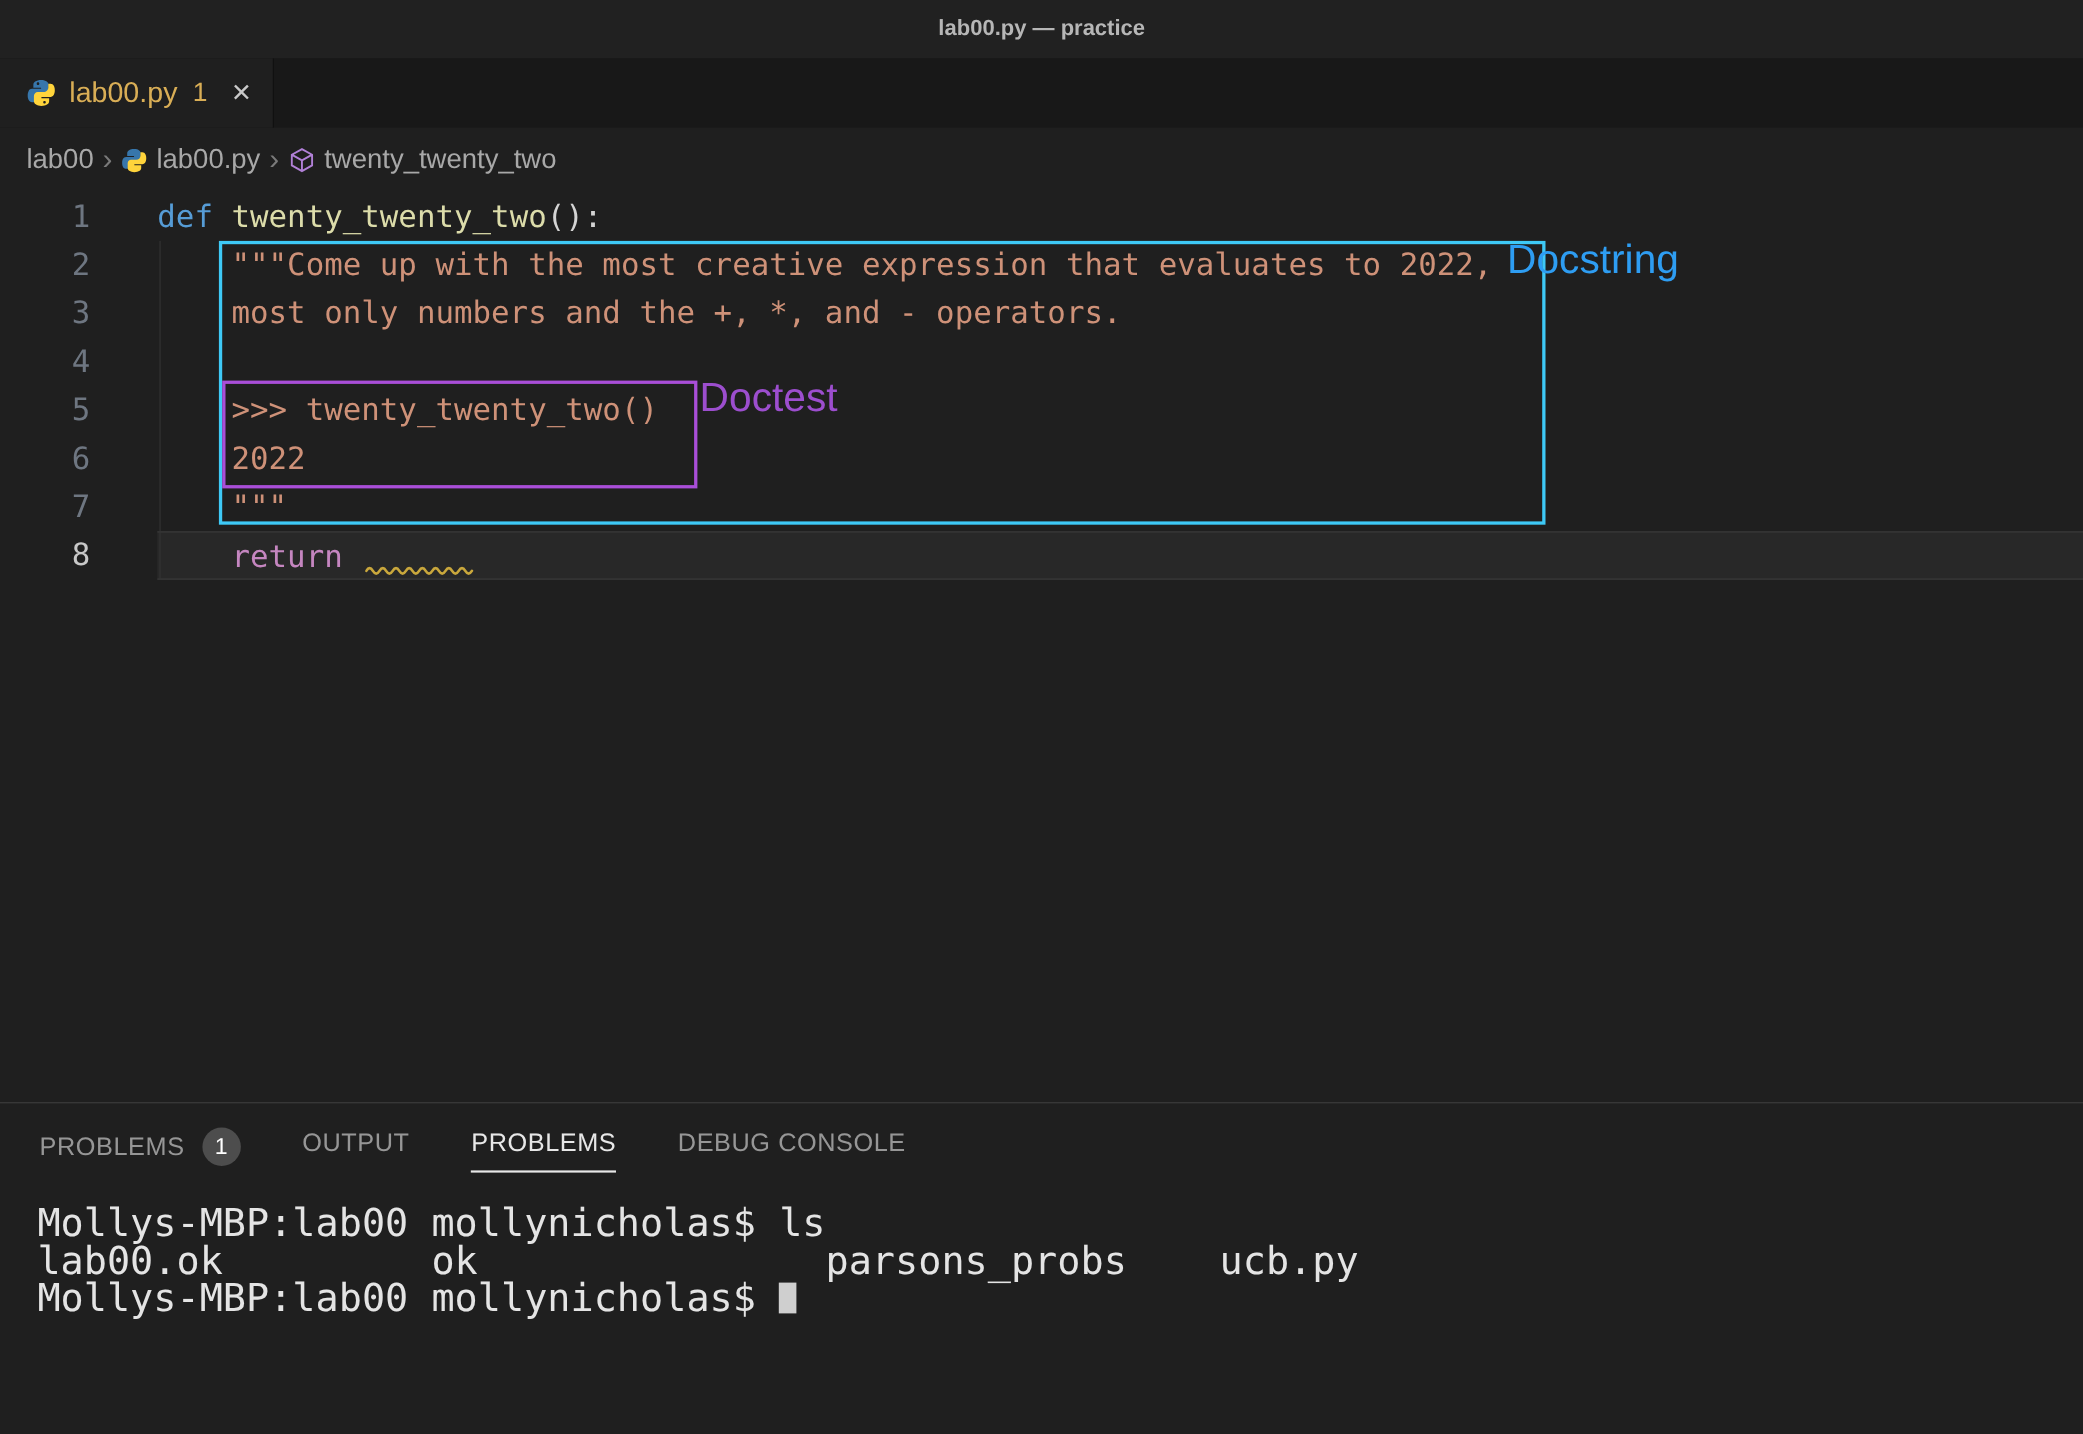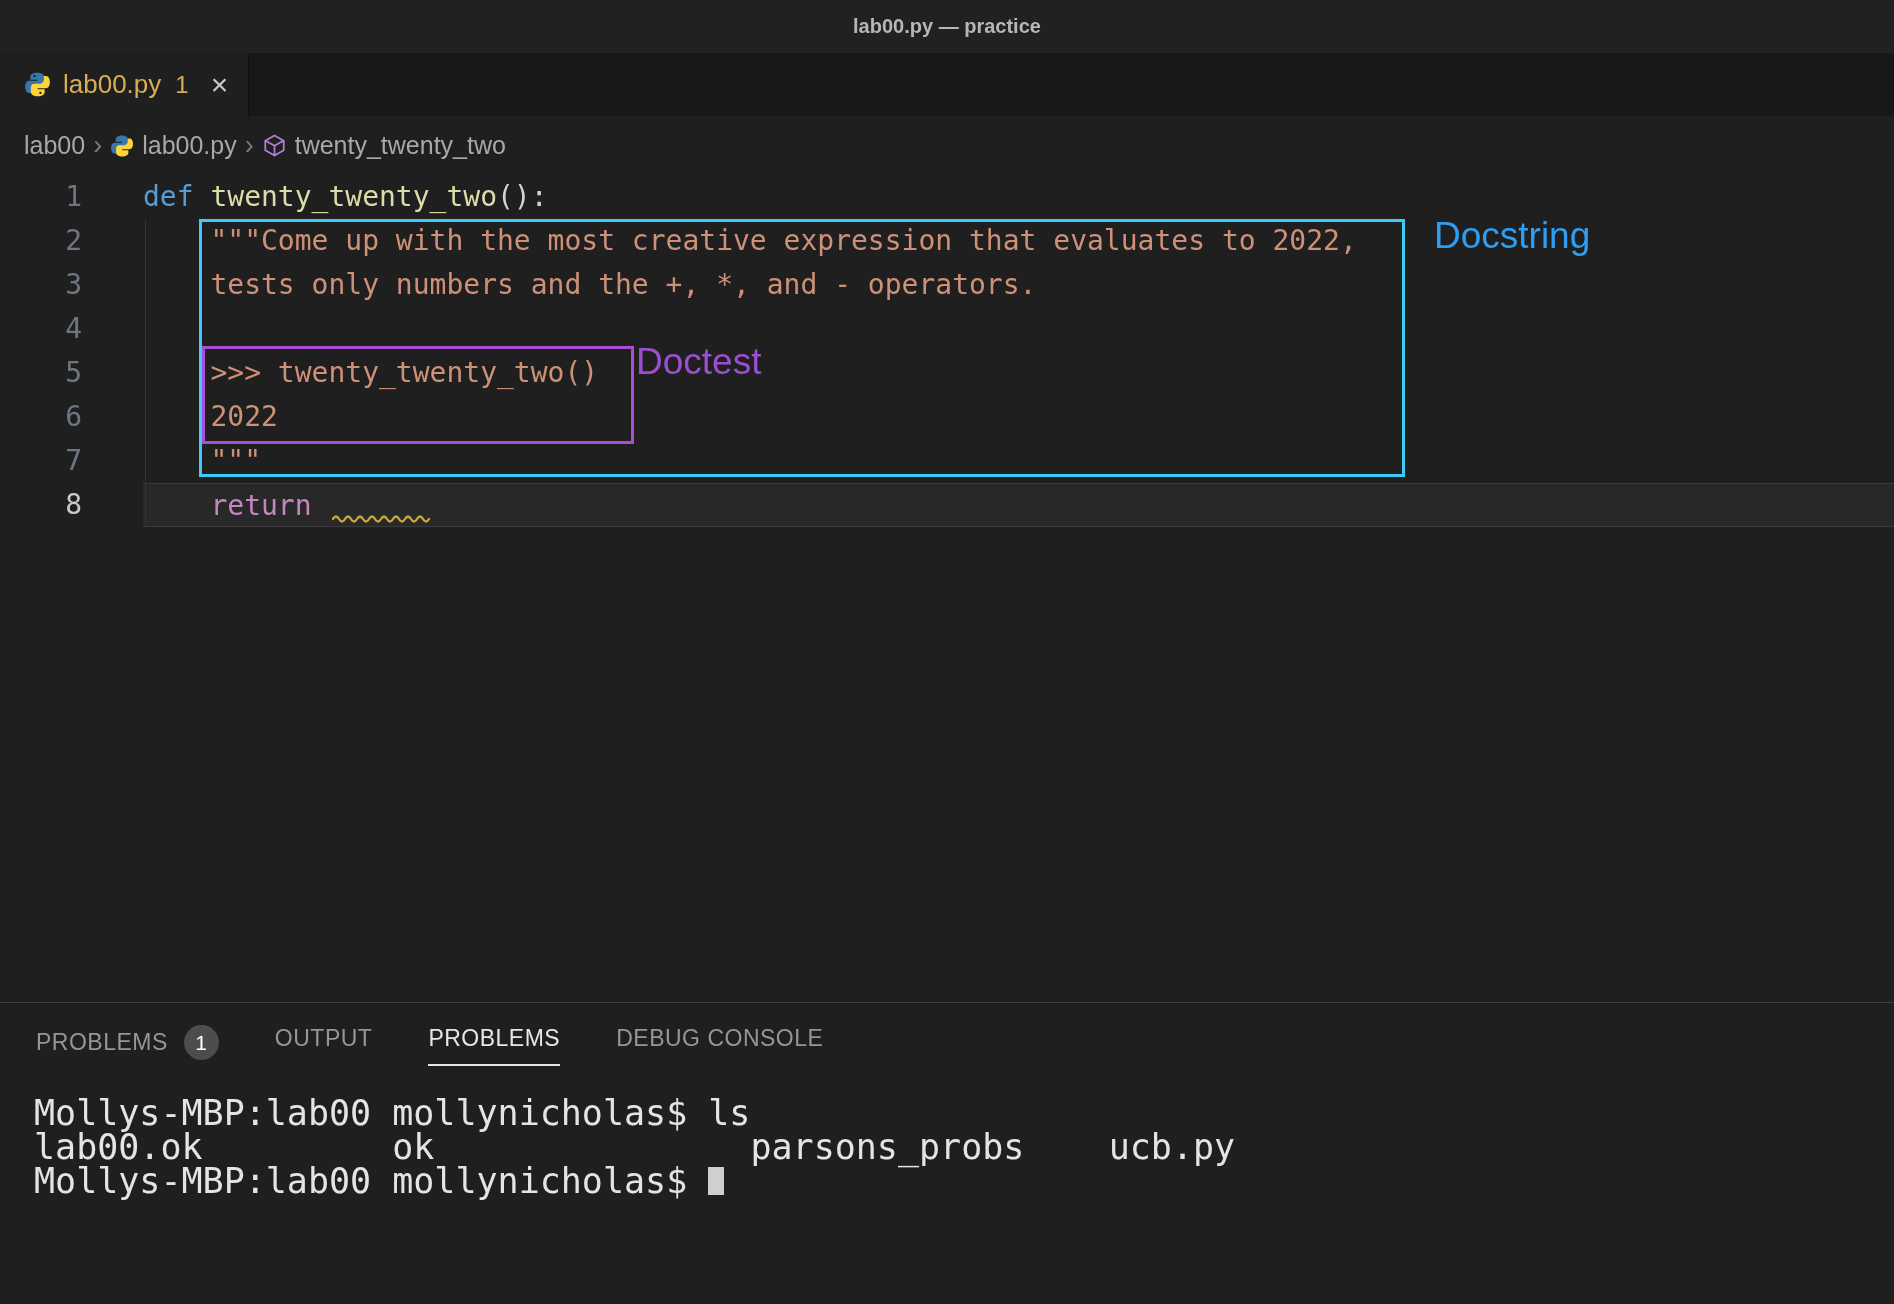--- a/index.html
+++ b/index.html
@@ -54,21 +54,21 @@
   .c-kw{color:var(--keyword-fg,#569CD6);margin-top:24px;}
   .c-fn{color:var(--function-fg,#DCDCAA);}
   .c-str{color:var(--string-fg,#CE9178);}
   .c-ret{color:var(--control-fg,#C586C0);}
   .c-pl{color:var(--plain-fg,#D4D4D4);}
   .ov{position:absolute;pointer-events:none;}
   .indent-guide{left:145px;top:44px;width:1px;height:308px;background:#343434;}
   .docstring-box{left:199px;top:44px;width:1200px;height:252px;border:3px solid var(--docstring-box,#3EC9F6);}
   .doctest-box{left:202px;top:171px;width:426px;height:92px;border:3px solid var(--doctest-box,#A94ED8);}
   .anno-label{font-family:"Liberation Sans",sans-serif;font-size:37px;line-height:1;}
-  .docstring-label{left:1434px;top:42px;color:var(--docstring-label-fg,#2E9DF2);}
+  .docstring-label{left:1370px;top:42px;color:var(--docstring-label-fg,#2E9DF2);}
   .doctest-label{left:636px;top:168px;color:var(--doctest-label-fg,#9C4ECE);text-align:right;}
   .squiggle{left:332px;top:338px;}
   
   .panel{
     height:302px;box-sizing:border-box;
     border-top:1px solid var(--panel-border,#3F3F3F);
     background:var(--editor-bg,#1F1F1F);
   }
   .panel-tabs{
     display:flex;gap:56px;align-items:flex-start;
@@ -147,21 +147,21 @@
       <div class="code"><span class="c-kw">def </span><span class="c-fn">twenty_twenty_two</span><span class="c-pl">():</span></div>
     </div>
 
     <div class="line">
       <div class="gutter">2</div>
       <div class="code"><span class="c-str">    """Come up with the most creative expression that evaluates to 2022,</span></div>
     </div>
 
     <div class="line">
       <div class="gutter">3</div>
-      <div class="code"><span class="c-str">    tests only numbers and the +, *, and - operators.</span></div>
+      <div class="code"><span class="c-str">    most only numbers and the +, *, and - operators.</span></div>
     </div>
 
     <div class="line">
       <div class="gutter">4</div>
       <div class="code"></div>
     </div>
 
     <div class="line">
       <div class="gutter">5</div>
       <div class="code"><span class="c-str">    &gt;&gt;&gt; twenty_twenty_two()</span></div>

